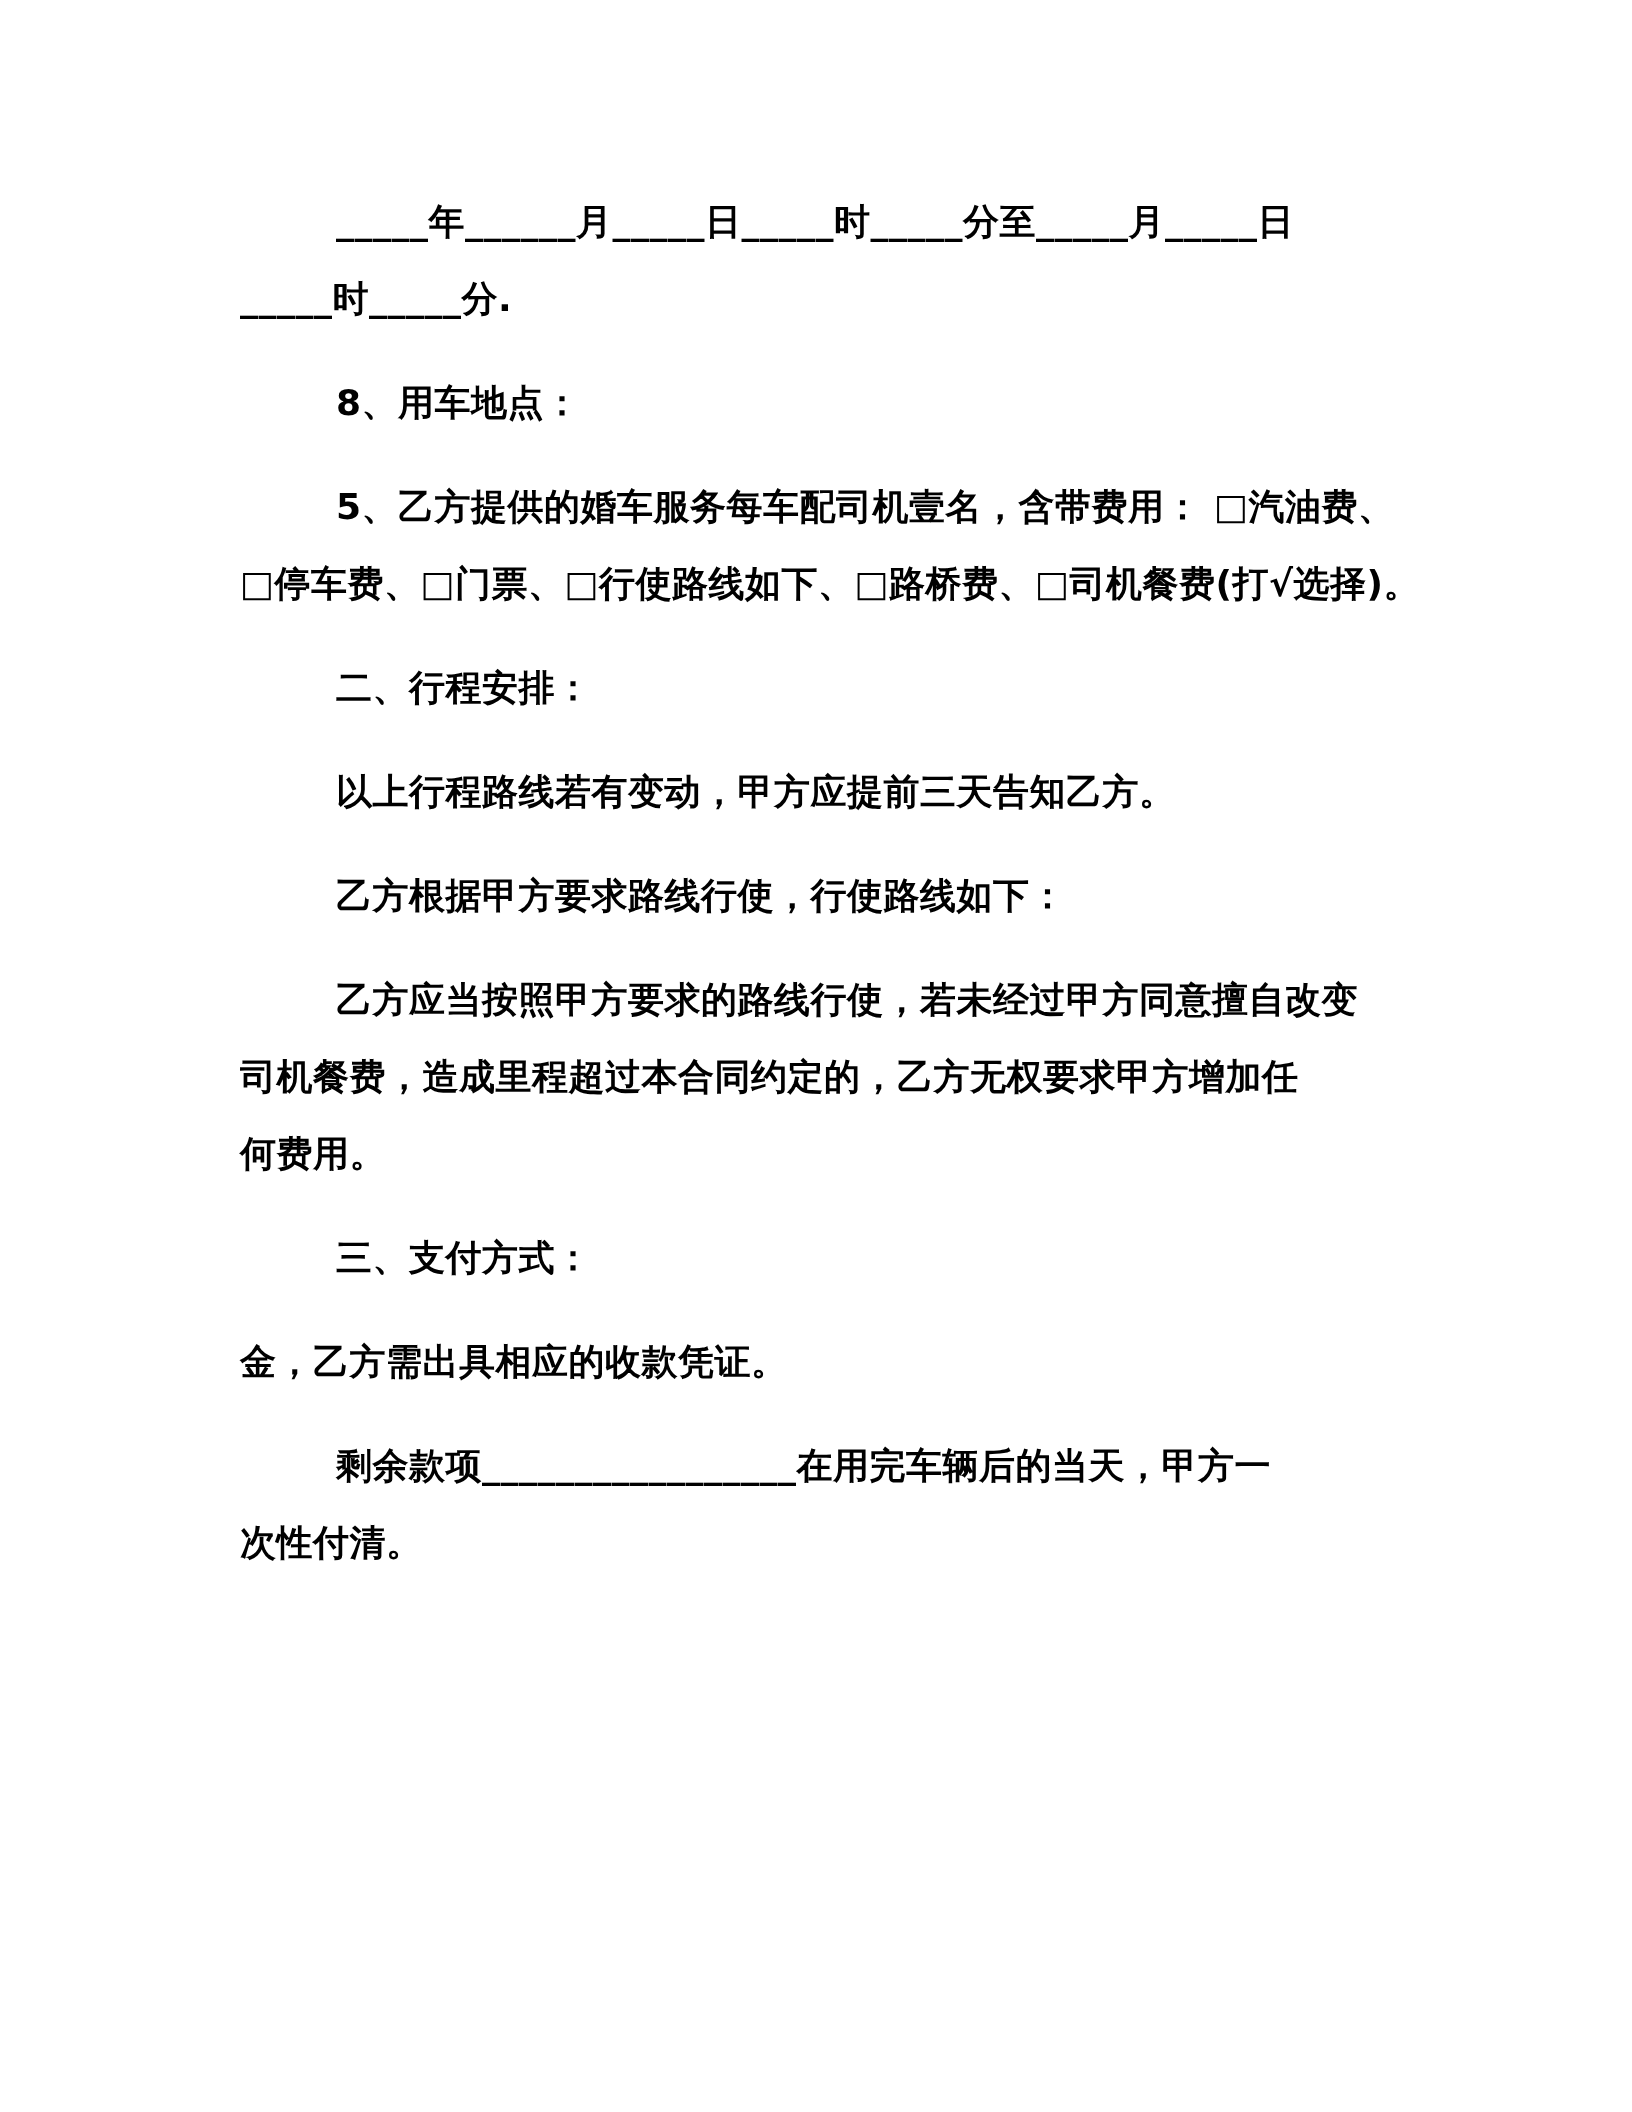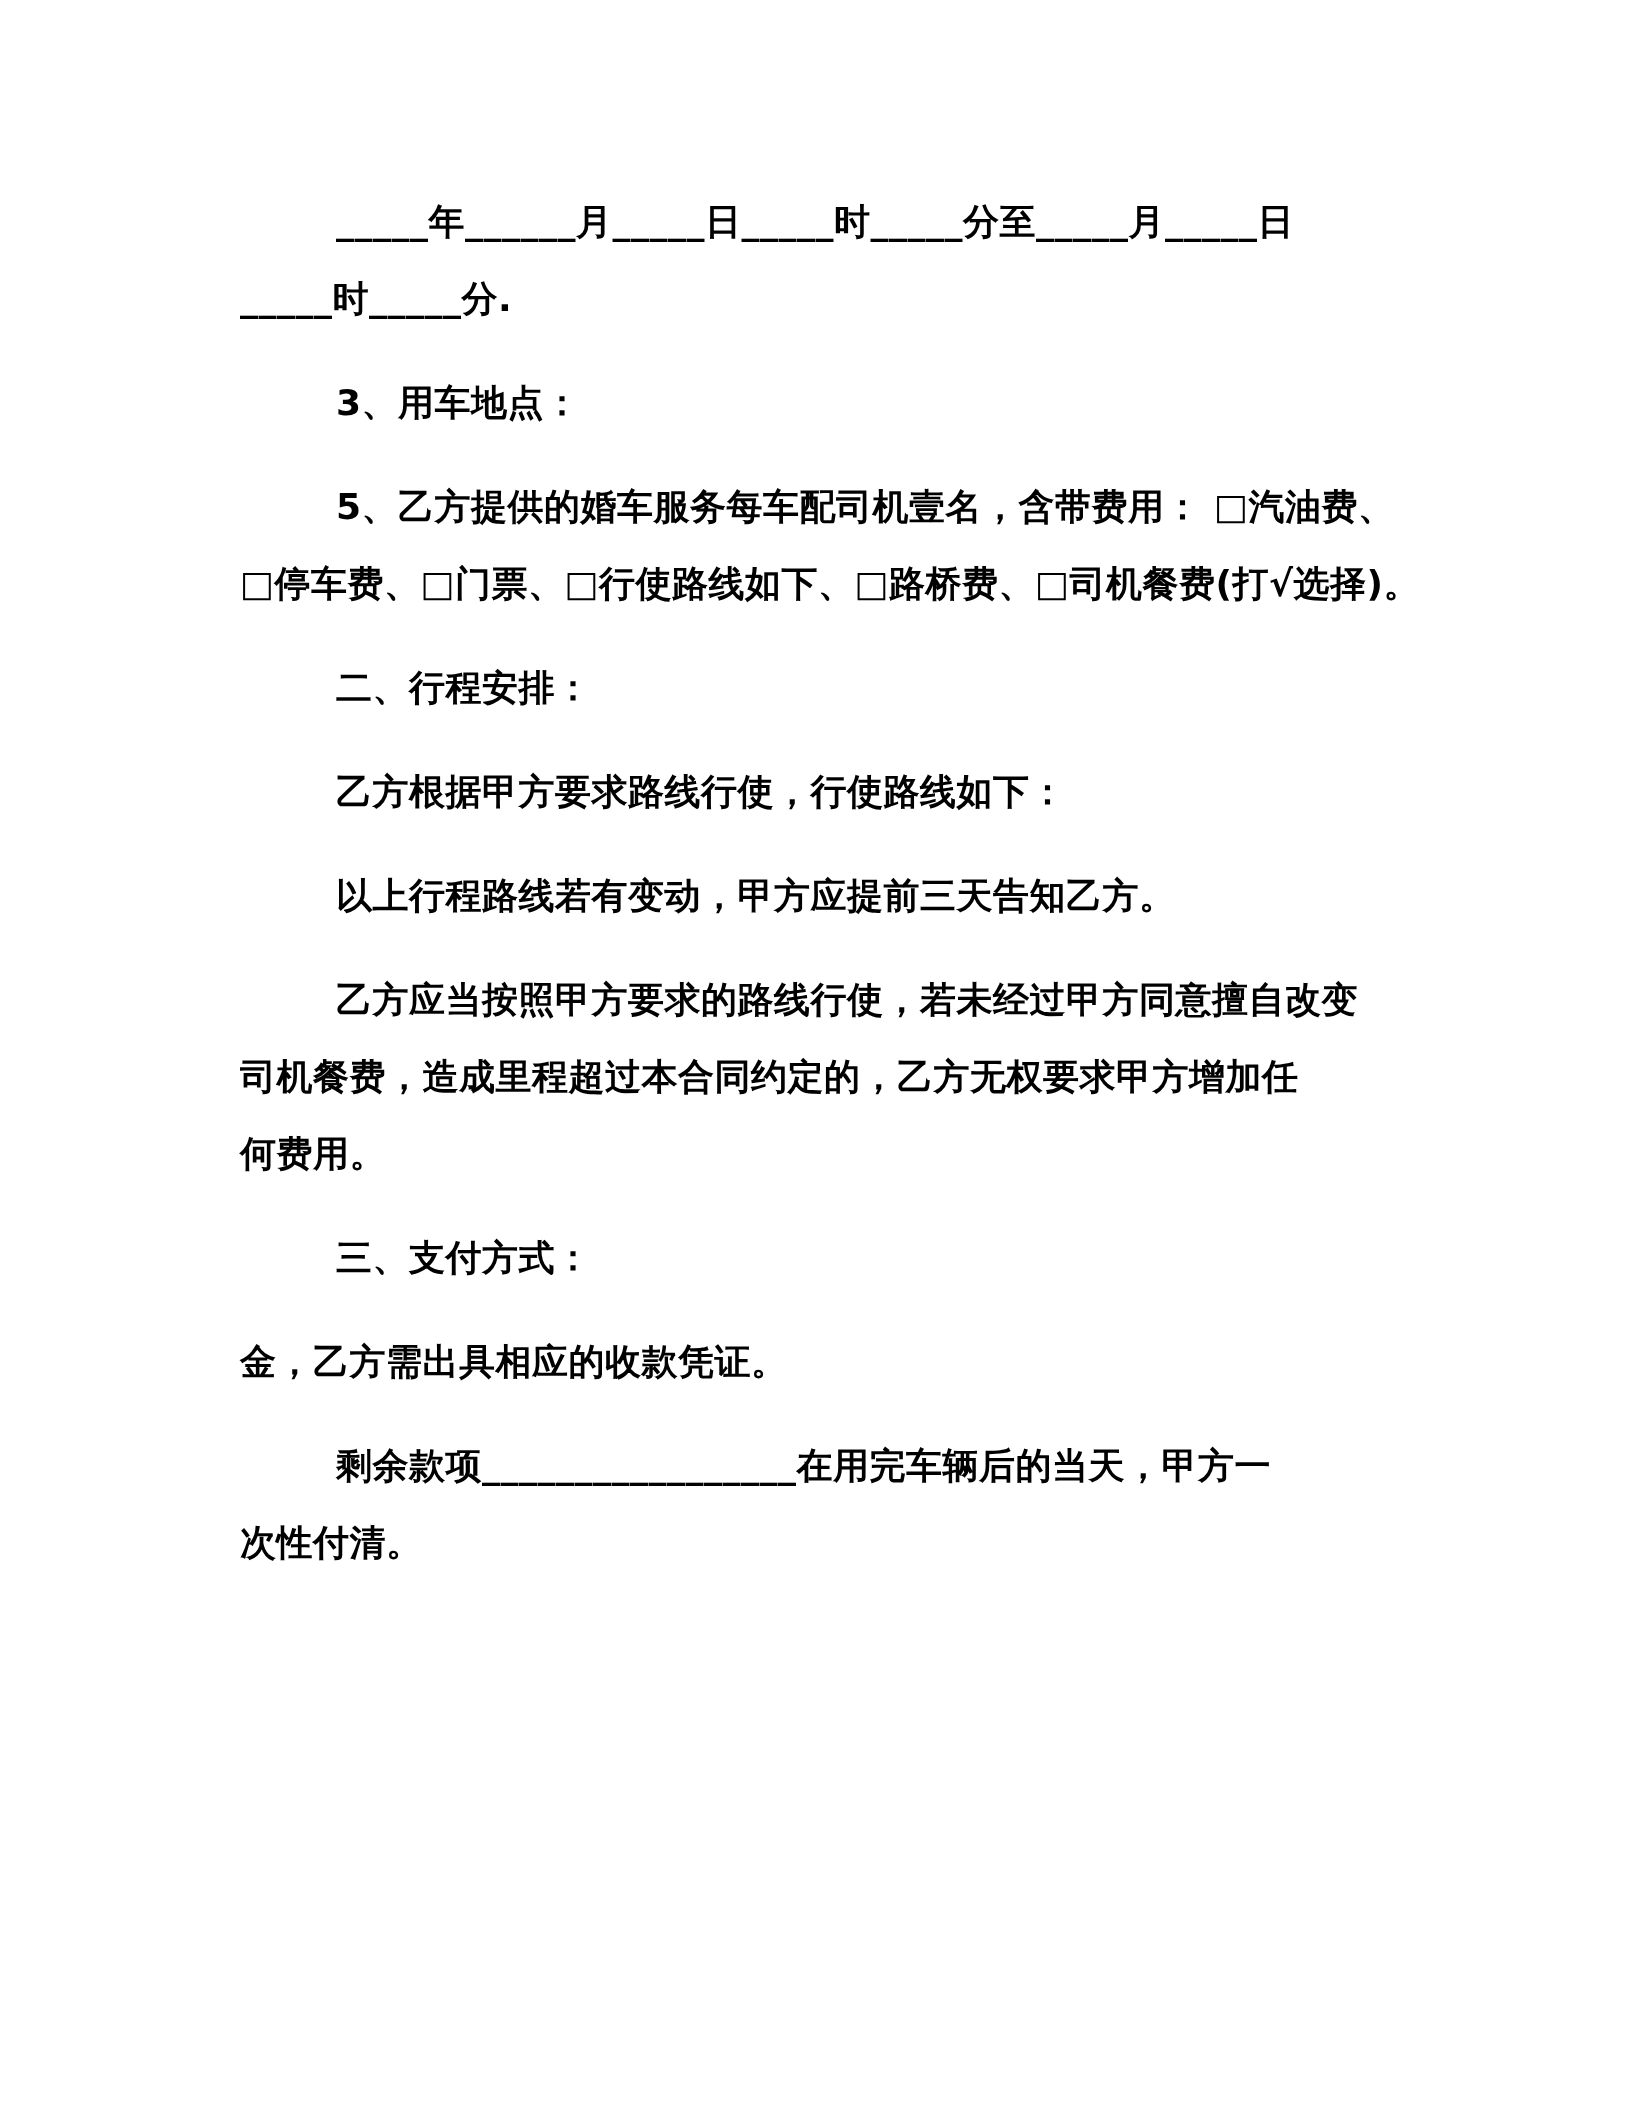--- a/index.html
+++ b/index.html
@@ -44,39 +44,39 @@
 
 <div class="page">
   <div class="content">
 
     <div class="para">
       <div class="line indent">_____年______月_____日_____时_____分至_____月_____日</div>
       <div class="line">_____时_____分.</div>
     </div>
 
     <div class="para">
-      <div class="line indent">3、用车地点：</div>
+      <div class="line indent">8、用车地点：</div>
     </div>
 
 
     <div class="para">
       <div class="line indent">5、乙方提供的婚车服务每车配司机壹名，含带费用： □汽油费、</div>
       <div class="line">□停车费、□门票、□行使路线如下、□路桥费、□司机餐费(打√选择)。</div>
     </div>
 
     <div class="para">
       <div class="line indent">二、行程安排：</div>
     </div>
 
     <div class="para">
-      <div class="line indent">乙方根据甲方要求路线行使，行使路线如下：</div>
+      <div class="line indent">以上行程路线若有变动，甲方应提前三天告知乙方。</div>
     </div>
 
     <div class="para">
-      <div class="line indent">以上行程路线若有变动，甲方应提前三天告知乙方。</div>
+      <div class="line indent">乙方根据甲方要求路线行使，行使路线如下：</div>
     </div>
 
     <div class="para">
       <div class="line indent">乙方应当按照甲方要求的路线行使，若未经过甲方同意擅自改变</div>
       <div class="line">司机餐费，造成里程超过本合同约定的，乙方无权要求甲方增加任</div>
       <div class="line">何费用。</div>
     </div>
 
     <div class="para">
       <div class="line indent">三、支付方式：</div>

